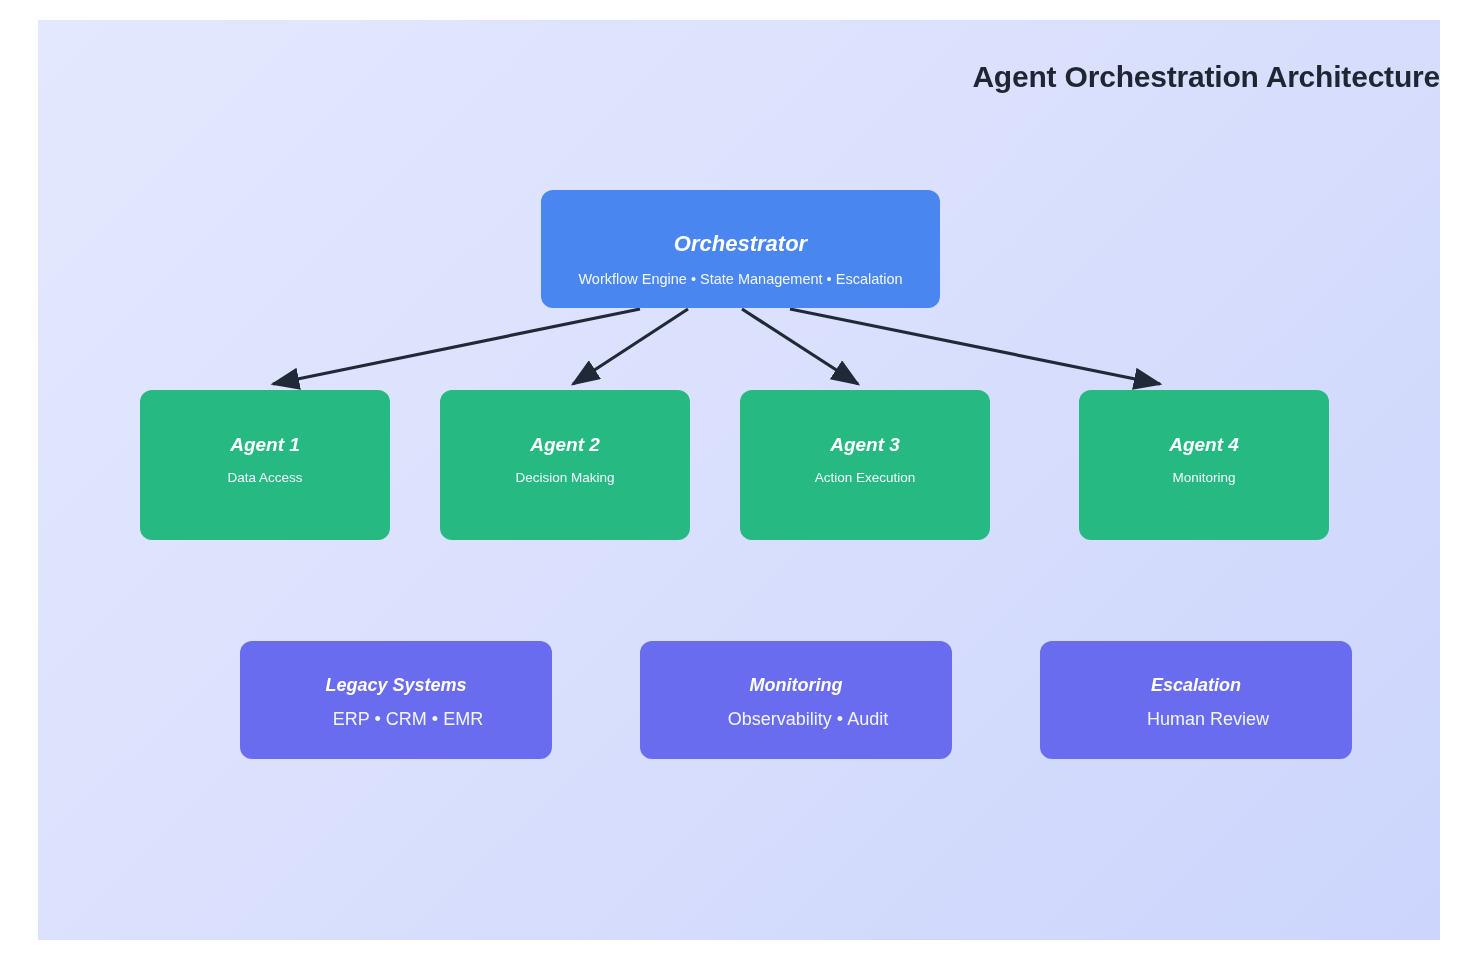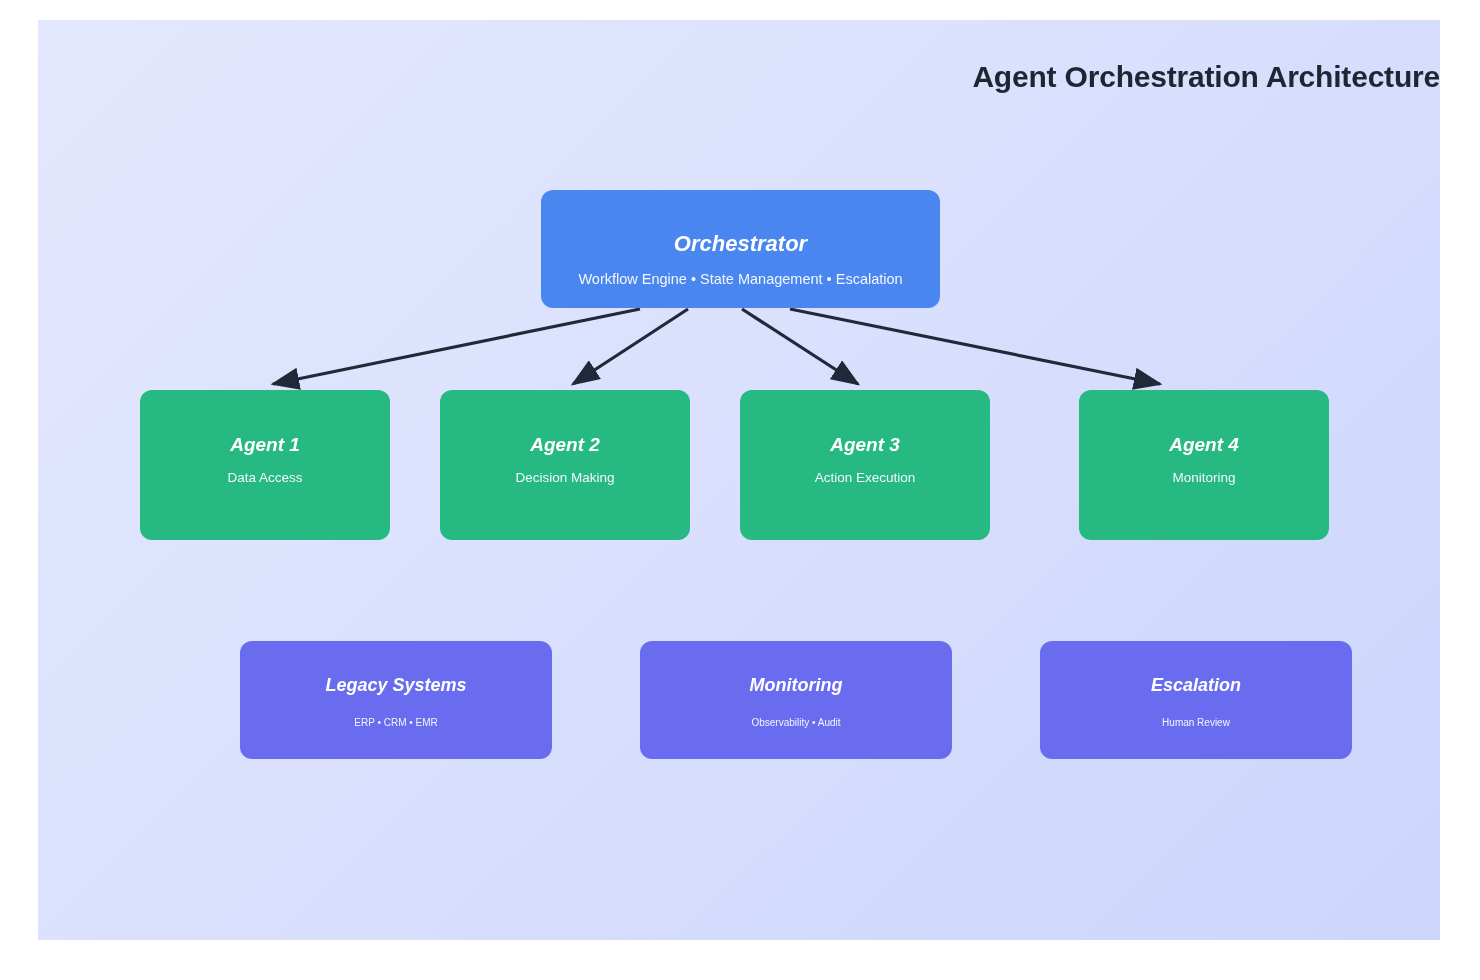--- a/index.html
+++ b/index.html
@@ -104,22 +104,23 @@
     top: 621px;
     width: 312px;
     height: 118px;
     background: #6a6cf0;
   }
   .support-node .node-title {
     top: 35px;
     font-size: 18px;
   }
   .support-node .node-sub {
-    top: 76px;
-    font-size: 10px;
+    top: 68px;
+    font-size: 18px;
+    margin-left: 12px;
   }
   #node-legacy-systems { left: 202px; }
   #node-monitoring     { left: 602px; }
   #node-escalation     { left: 1002px; }
 
   
   #connector-layer {
     position: absolute;
     left: 0;
     top: 0;

